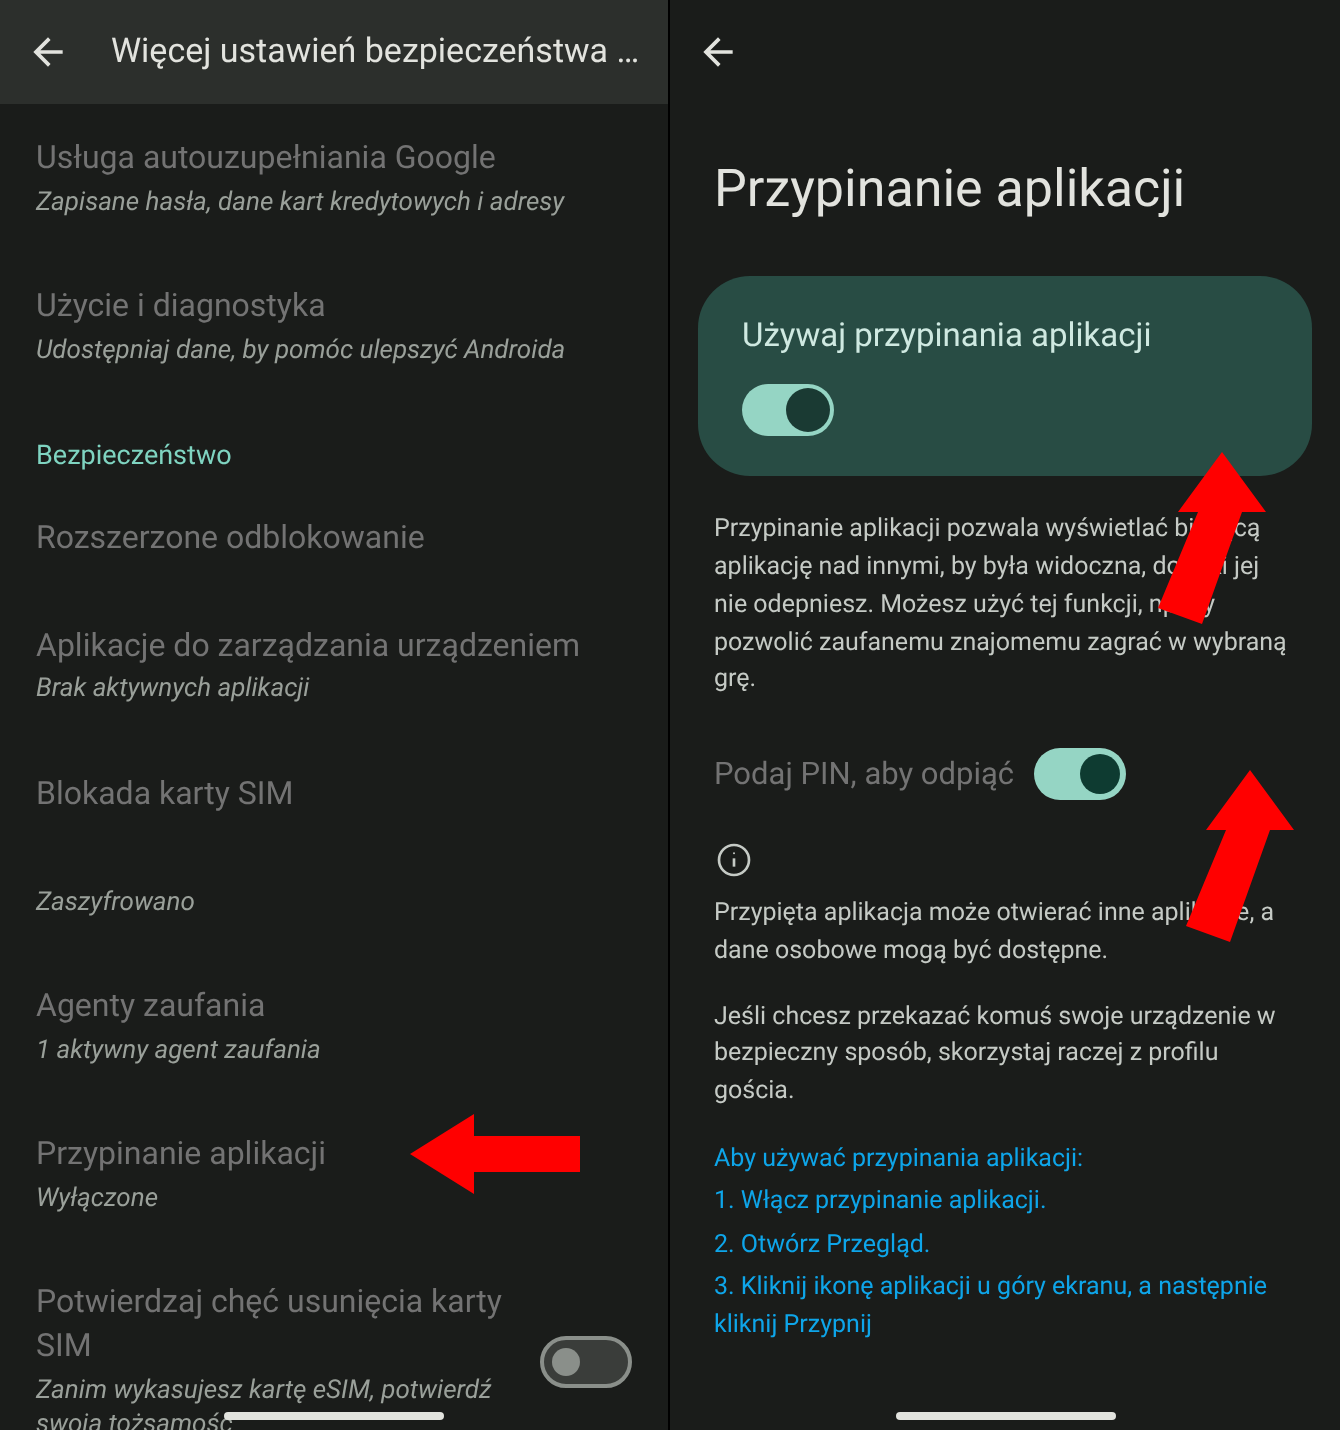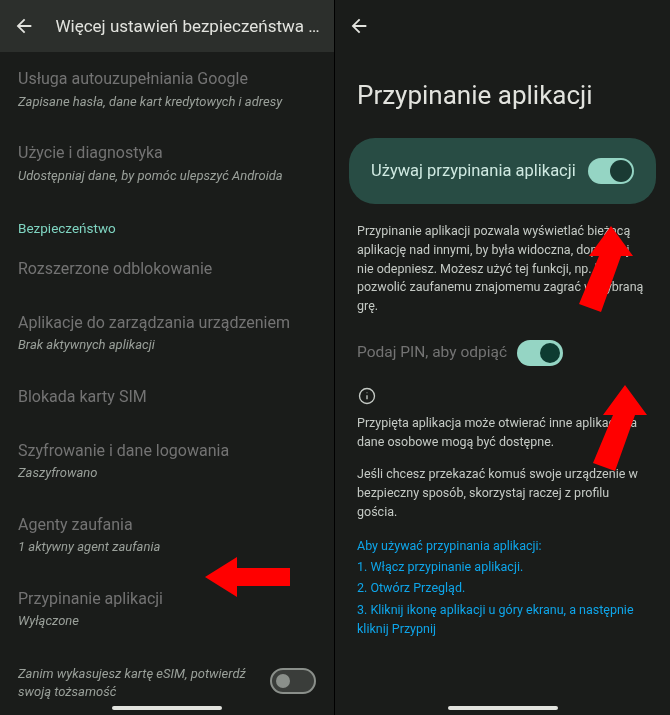--- a/index.html
+++ b/index.html
@@ -78,23 +78,23 @@
     color: #e2e3de;
     padding: 28px 22px 28px 22px;
     font-weight: 400;
   }
   .card {
     margin: 0 14px 18px 14px;
     background: #284c44;
     border-radius: 26px;
     padding: 20px 22px;
     display: flex;
-    align-items: center;
     justify-content: space-between;
     gap: 12px;
+    flex-direction: column;
   }
   .card-title { font-size: 16.5px; color: #cfe9e1; line-height: 1.35; }
   .card .toggle-on { background: #95d5c4; }
   .card .toggle-on .knob {
     width: 22px; height: 22px; border-radius: 50%;
     background: #1a3a33; right: 2px; top: 2px;
   }
   .desc {
     font-size: 12.5px;
     color: #c5cac5;
@@ -156,34 +156,34 @@
       <div class="item-title">Rozszerzone odblokowanie</div>
     </div>
     <div class="list-item">
       <div class="item-title">Aplikacje do zarządzania urządzeniem</div>
       <div class="item-subtitle">Brak aktywnych aplikacji</div>
     </div>
     <div class="list-item">
       <div class="item-title">Blokada karty SIM</div>
     </div>
     <div class="list-item">
-      <div class="item-title">Szyfrowanie i dane logowania</div>
       <div class="item-subtitle">Zaszyfrowano</div>
     </div>
     <div class="list-item">
       <div class="item-title">Agenty zaufania</div>
       <div class="item-subtitle">1 aktywny agent zaufania</div>
     </div>
     <div class="list-item">
       <div class="item-title">Przypinanie aplikacji</div>
       <div class="item-subtitle">Wyłączone</div>
     </div>
     <div class="list-item">
       <div class="item-row">
         <div>
+          <div class="item-title">Potwierdzaj chęć usunięcia karty SIM</div>
           <div class="item-subtitle">Zanim wykasujesz kartę eSIM, potwierdź swoją tożsamość</div>
         </div>
         <div class="toggle toggle-off">
             <div class="knob"></div>
           </div>
       </div>
     </div>
   </div>
   <div class="nav-pill"></div>
 

